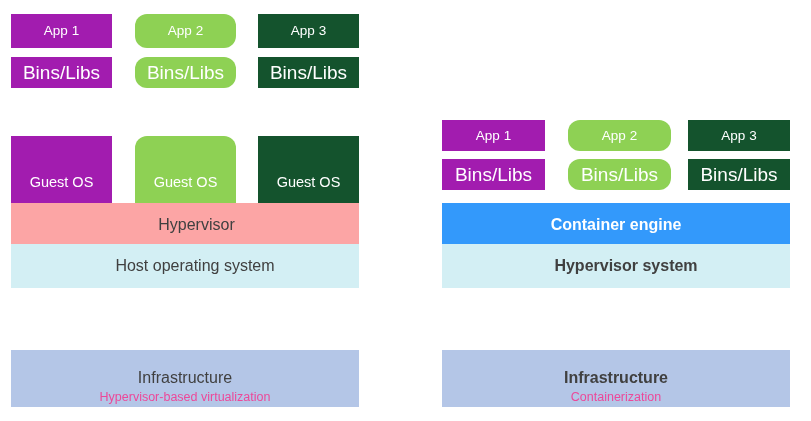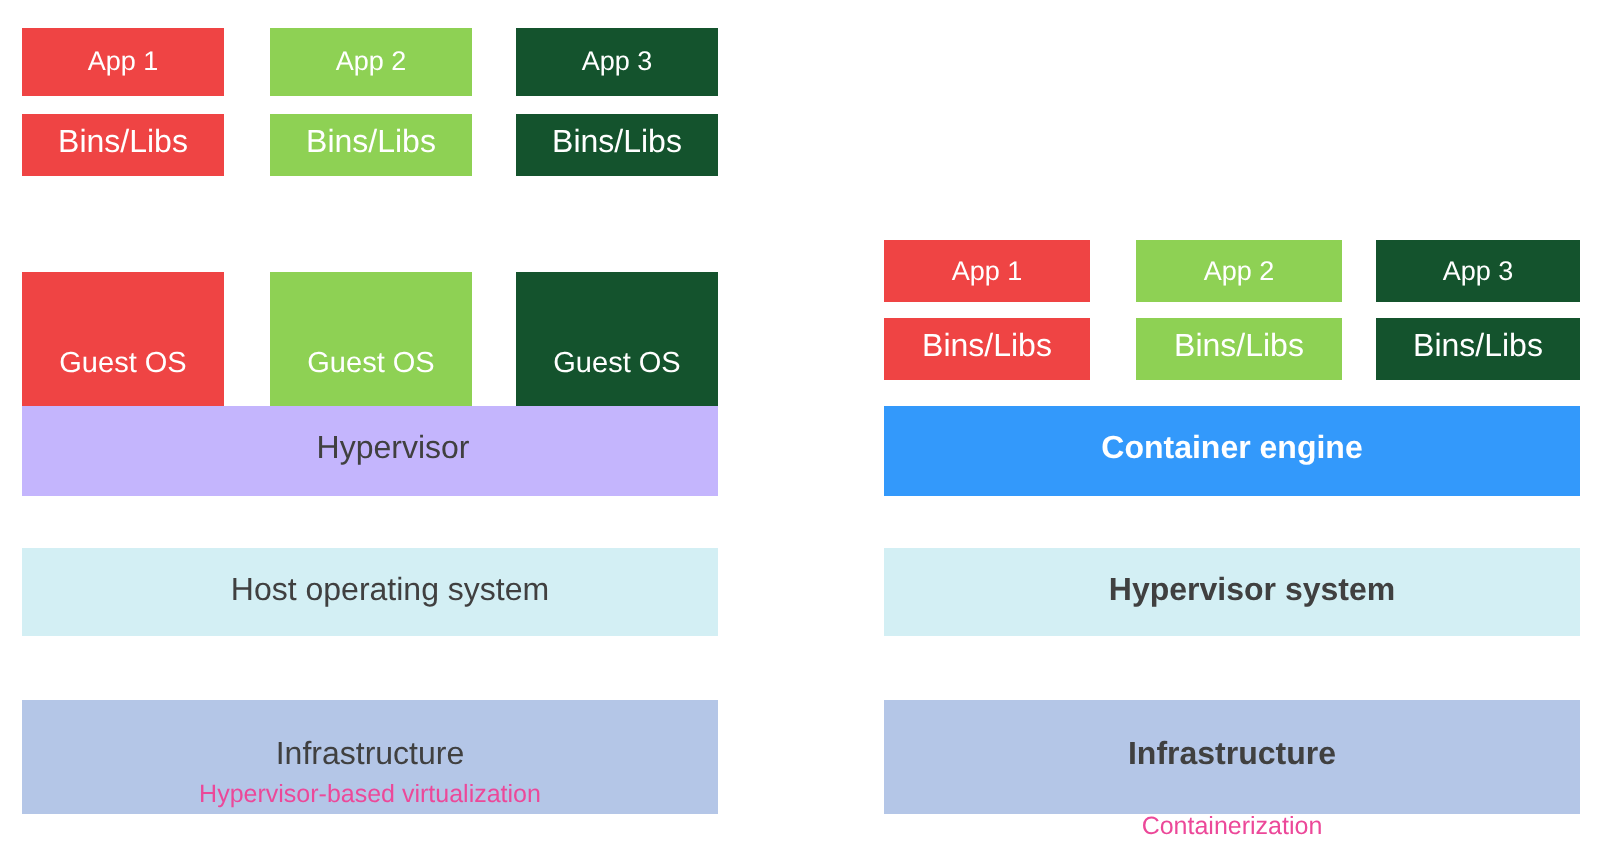--- a/index.html
+++ b/index.html
@@ -29,21 +29,21 @@
     box-sizing: border-box;
     text-align: center;
     line-height: 1.15;
     white-space: nowrap;
   }
   .block.light-text { color: #ffffff; }
   .block.dark-text  { color: #404040; }
 
   
   .fs-app   { font-size: 13.5px; }
-  .fs-bins  { font-size: 16px; }
+  .fs-bins  { font-size: 19px; }
   .fs-guest { font-size: 14.5px; }
   .fs-wide  { font-size: 16px; }
 
   .caption {
     position: absolute;
     font-size: 12.5px;
     color: #ec4899;
     text-align: center;
     white-space: nowrap;
   }
@@ -54,45 +54,45 @@
   .l-c2 { left: 135px; width: 101px; }
   .l-c3 { left: 258px; width: 101px; }
 
   .r-app  { top: 14px;  height: 34px; }
   .r-bins { top: 57px;  height: 31px; }
   .r-guest{ top: 100px; height: 93px; margin-top: 36px; }
 
   
   .l-bar { left: 11px; width: 348px; }
   .r-hyp  { top: 203px; height: 45px; }
-  .r-host { top: 274px; height: 44px; padding-left: 20px; }
+  .r-host { top: 244px; height: 44px; padding-left: 20px; }
   .r-infra{ top: 310px; height: 57px; margin-top: 40px; }
 
   
   
   .g-c1 { left: 442px; width: 103px; }
   .g-c2 { left: 568px; width: 103px; }
   .g-c3 { left: 688px; width: 102px; }
 
   .g-app  { top: 120px; height: 31px; }
   .g-bins { top: 159px; height: 31px; }
 
   .g-bar { left: 442px; width: 348px; font-weight: bold; }
 
   
-  .col-teal   { background: #ef4444; text-align: right; }
-  .col-lime   { background: #8ed154; }
+  .col-teal   { background: #a21caf; text-align: right; }
+  .col-lime   { background: #8ed154; border-radius: 12px; }
   .col-green  { background: #14532d; }
-  .col-grey   { background: #c4b5fd; padding-left: 23px; }
+  .col-grey   { background: #fca5a5; padding-left: 23px; }
   .col-cyan   { background: #d3eff4; }
   .col-indigo { background: #b4c6e7; }
   .col-blue   { background: #3399fb; }
 
   .cap-left  { left: 11px;  width: 348px; top: 390px; }
-  .cap-right { left: 442px; width: 348px; top: 390px; margin-top: 16px; }
+  .cap-right { left: 442px; width: 348px; top: 390px; }
 </style>
 </head>
 <body>
 
 <div class="canvas">
 
   <div>
 
     <div class="block light-text fs-app l-c1 r-app col-teal">
       <span>App 1</span>

